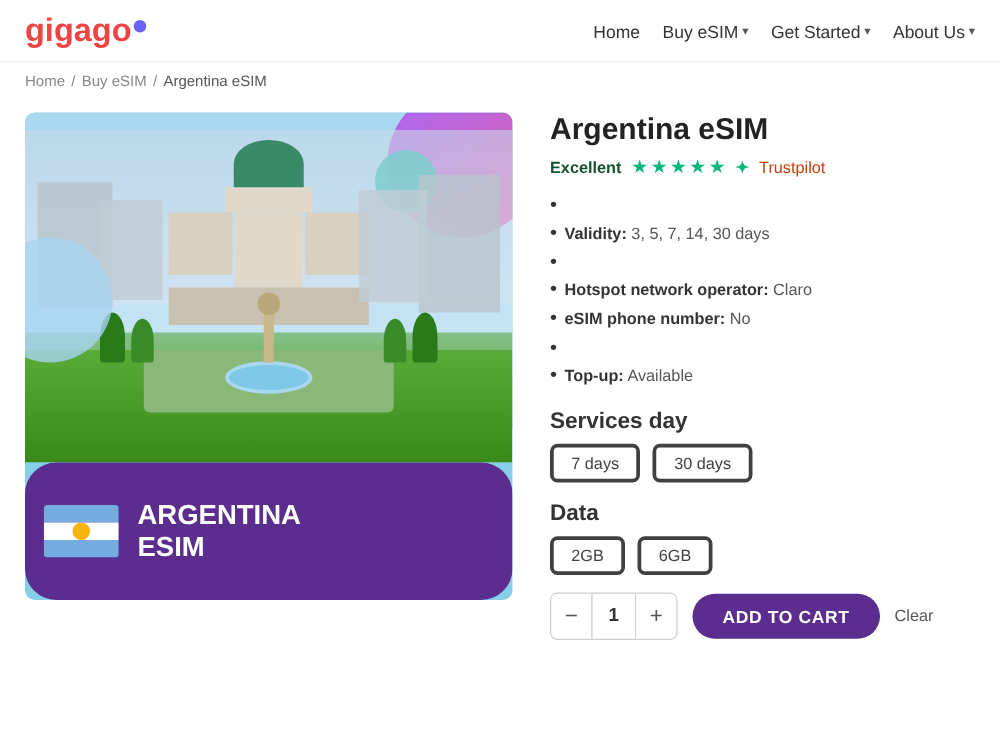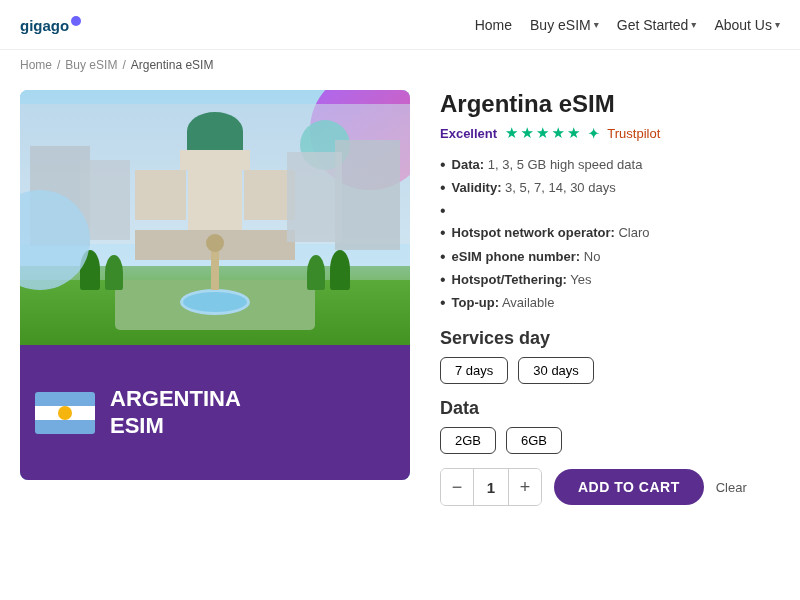--- a/index.html
+++ b/index.html
@@ -9,24 +9,24 @@
     .header {
       display: flex;
       align-items: center;
       justify-content: space-between;
       padding: 8px 20px;
       border-bottom: 1px solid #eee;
       height: 50px;
     }
     .logo {
       display: flex;
-      align-items: flex-end;
-      font-size: 15px;
+      align-items: center;
+      font-size: 26px;
       font-weight: bold;
-      color: #0c4a6e;
+      color: #ef4444;
     }
     .logo-dot {
       width: 10px; height: 10px;
       background: #6c63ff;
       border-radius: 50%;
       display: inline-block;
       margin-left: 2px;
       margin-bottom: 8px;
     }
     .nav {
@@ -117,26 +117,27 @@
       background: #a8d4f0;
       opacity: 0.8;
     }
 
     
     .product-banner {
       position: absolute;
       bottom: 0;
       left: 0;
       right: 0;
-      height: 135px;
+      height: 110px;
       background: #5b2d8e;
       display: flex;
       align-items: center;
       gap: 15px;
       padding: 10px 15px;
+      border-radius: 25px;
     }
     .argentina-flag {
       width: 60px;
       height: 42px;
       display: flex;
       flex-direction: column;
       border-radius: 3px;
       overflow: hidden;
       flex-shrink: 0;
     }
@@ -172,21 +173,21 @@
       font-weight: bold;
       color: #222;
       margin-bottom: 6px;
     }
     .rating-row {
       display: flex;
       align-items: center;
       gap: 8px;
       margin-bottom: 14px;
     }
-    .rating-label { font-size: 13px; color: #4c1d95; font-weight: 600; }
+    .rating-label { font-size: 13px; color: #14532d; font-weight: 600; }
     .stars { display: flex; gap: 2px; }
     .star { color: #00b67a; font-size: 15px; }
     .star-half { color: #00b67a; font-size: 15px; }
     .trustpilot-icon { color: #00b67a; font-size: 13px; font-weight: bold; }
     .trustpilot-label { font-size: 13px; color: #c2410c; }
 
     
     .specs-list {
       list-style: none;
       margin-bottom: 16px;
@@ -211,26 +212,26 @@
       margin-bottom: 8px;
     }
     .options-row {
       display: flex;
       gap: 10px;
       margin-bottom: 14px;
       flex-wrap: wrap;
     }
     .option-btn {
       padding: 5px 14px;
-      border: 1px solid #404040;
+      border: 3px solid #404040;
       border-radius: 6px;
       background: #fff;
       cursor: pointer;
       font-size: 13px;
-      color: #000000;
+      color: #404040;
     }
 
     
     .cart-row {
       display: flex;
       align-items: center;
       gap: 12px;
       margin-top: 8px;
     }
     .quantity-control {
@@ -404,40 +405,38 @@
         <span class="star">★</span>
         <span class="star-half">★</span>
       </div>
       <span class="trustpilot-icon">✦</span>
       <span class="trustpilot-label">Trustpilot</span>
     </div>
 
     <ul class="specs-list">
       <li>
         <span class="bullet">•</span>
-        <span><span class="spec-key">Data:</span> <span class="spec-val">1, 3, 5 GB high speed data</span></span>
       </li>
       <li>
         <span class="bullet">•</span>
         <span><span class="spec-key">Validity:</span> <span class="spec-val">3, 5, 7, 14, 30 days</span></span>
       </li>
       <li>
         <span class="bullet">•</span>
       </li>
       <li>
         <span class="bullet">•</span>
         <span><span class="spec-key">Hotspot network operator:</span> <span class="spec-val">Claro</span></span>
       </li>
       <li>
         <span class="bullet">•</span>
         <span><span class="spec-key">eSIM phone number:</span> <span class="spec-val">No</span></span>
       </li>
       <li>
         <span class="bullet">•</span>
-        <span><span class="spec-key">Hotspot/Tethering:</span> <span class="spec-val">Yes</span></span>
       </li>
       <li>
         <span class="bullet">•</span>
         <span><span class="spec-key">Top-up:</span> <span class="spec-val">Available</span></span>
       </li>
     </ul>
 
     <div class="section-title">Services day</div>
     <div class="options-row">
       <button class="option-btn">7 days</button>

